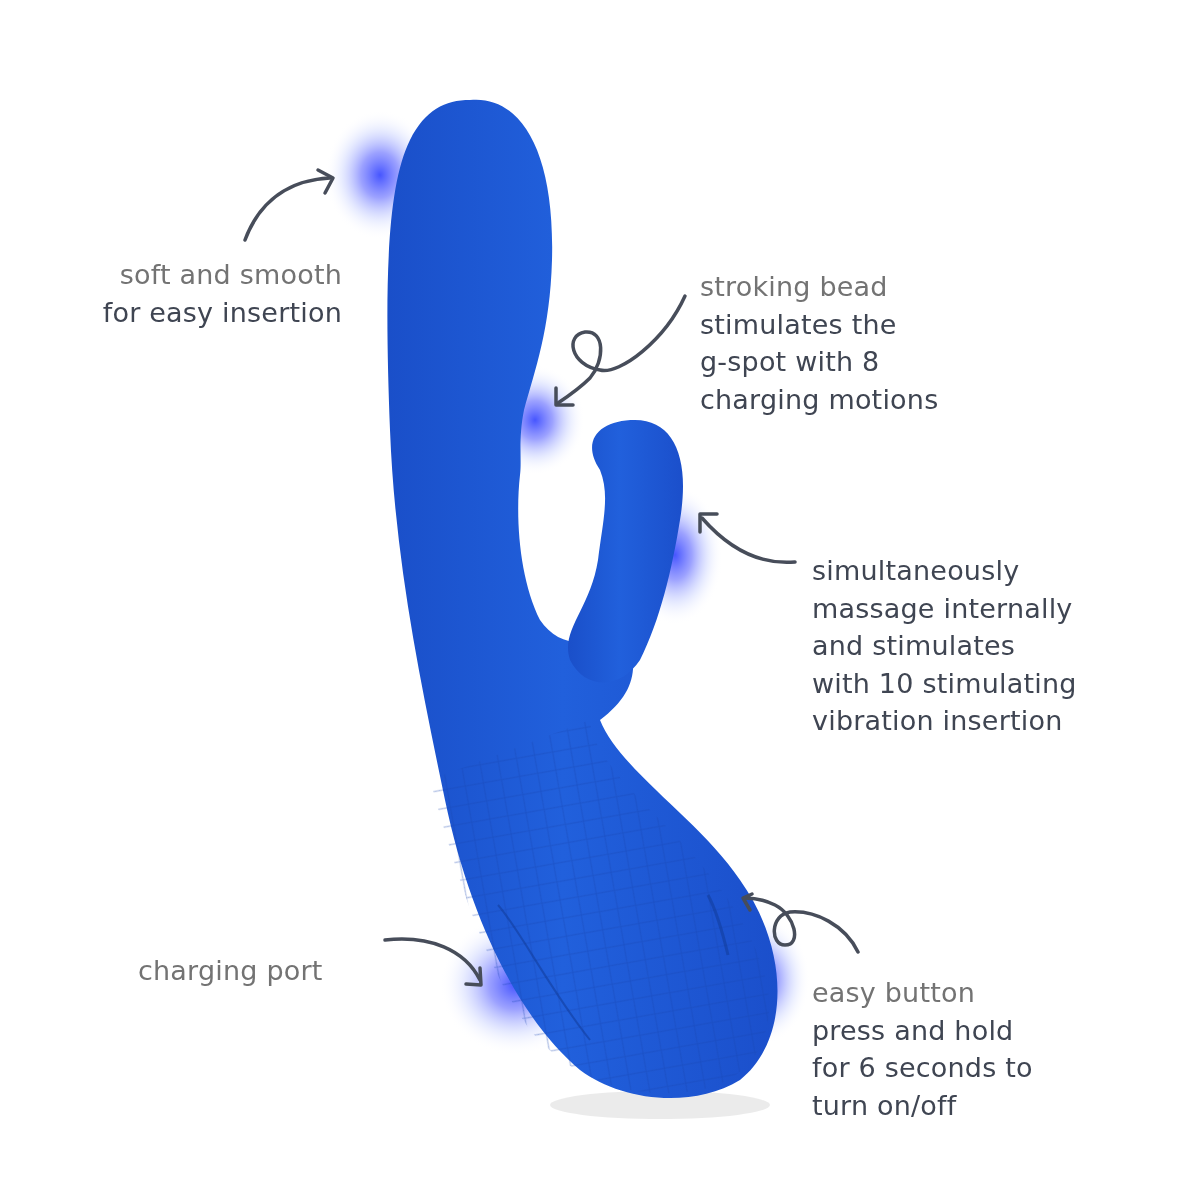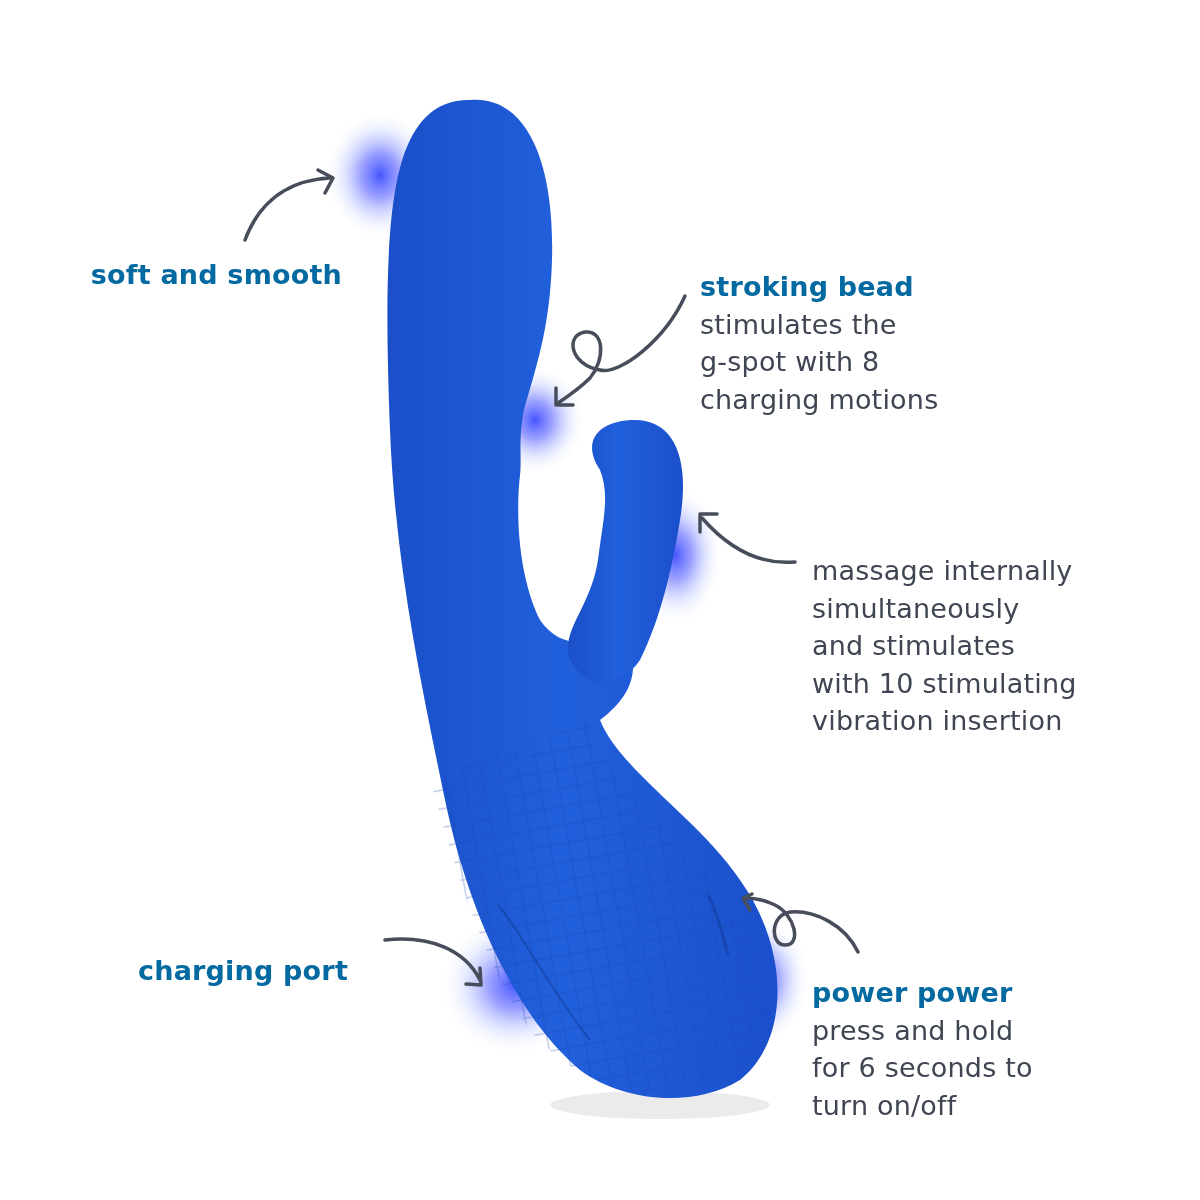--- a/index.html
+++ b/index.html
@@ -1,21 +1,21 @@
 <!DOCTYPE html>
 <html><head>
 <meta charset="utf-8">
 <style>
   html, body { margin:0; padding:0; background:#ffffff; }
   body { width:1200px; height:1200px; position:relative; overflow:hidden;
          font-family:"DejaVu Sans","Liberation Sans",sans-serif; color:#404652; }
   .stage { position:absolute; left:0; top:0; width:1200px; height:1200px; }
   svg.art { position:absolute; left:0; top:0; }
   .callout { position:absolute; font-size:27px; line-height:37.5px; color:#3f4552; letter-spacing:0.2px; }
-  .callout .title { font-weight:bold; color:#0369a1; display:block; white-space:nowrap; }
+  .callout .title { font-weight:normal; color:#737373; display:block; white-space:nowrap; }
   .callout .line { display:block; white-space:nowrap; }
   .right { text-align:right; }
 </style>
 </head>
 <body>
 
 <div class="stage">
 
   <svg class="art" width="1200" height="1200" viewBox="0 0 1200 1200">
     <defs>
@@ -91,40 +91,41 @@
       <path d="M385 940 C430 935 465 950 480 980"></path>
       <path d="M466 984 L481 985 L480 968"></path>
 
       <path d="M858 952 C845 925 815 910 790 912 C770 915 770 945 785 945 C802 945 795 915 775 905 C765 900 755 898 745 898"></path>
       <path d="M752 894 L743 898 L750 910"></path>
     </g>
   </svg>
 
   <div class="callout right" style="left:70px; top:256px; width:272px;">
     <span class="title">soft and smooth</span>
+    <span class="line">for easy insertion</span>
   </div>
 
   <div class="callout" style="left:700px; top:268px;">
     <span class="title">stroking bead</span>
     <span class="line">stimulates the</span>
     <span class="line">g-spot with 8</span>
     <span class="line">charging motions</span>
   </div>
 
   <div class="callout" style="left:812px; top:552px;">
+    <span class="line">simultaneously</span>
     <span class="line">massage internally</span>
-    <span class="line">simultaneously</span>
     <span class="line">and stimulates</span>
     <span class="line">with 10 stimulating</span>
     <span class="line">vibration insertion</span>
   </div>
 
   <div class="callout" style="left:138px; top:952px;">
     <span class="title">charging port</span>
   </div>
 
   <div class="callout" style="left:812px; top:974px;">
-    <span class="title">power power</span>
+    <span class="title">easy button</span>
     <span class="line">press and hold</span>
     <span class="line">for 6 seconds to</span>
     <span class="line">turn on/off</span>
   </div>
 </div>
 
 </body></html>

